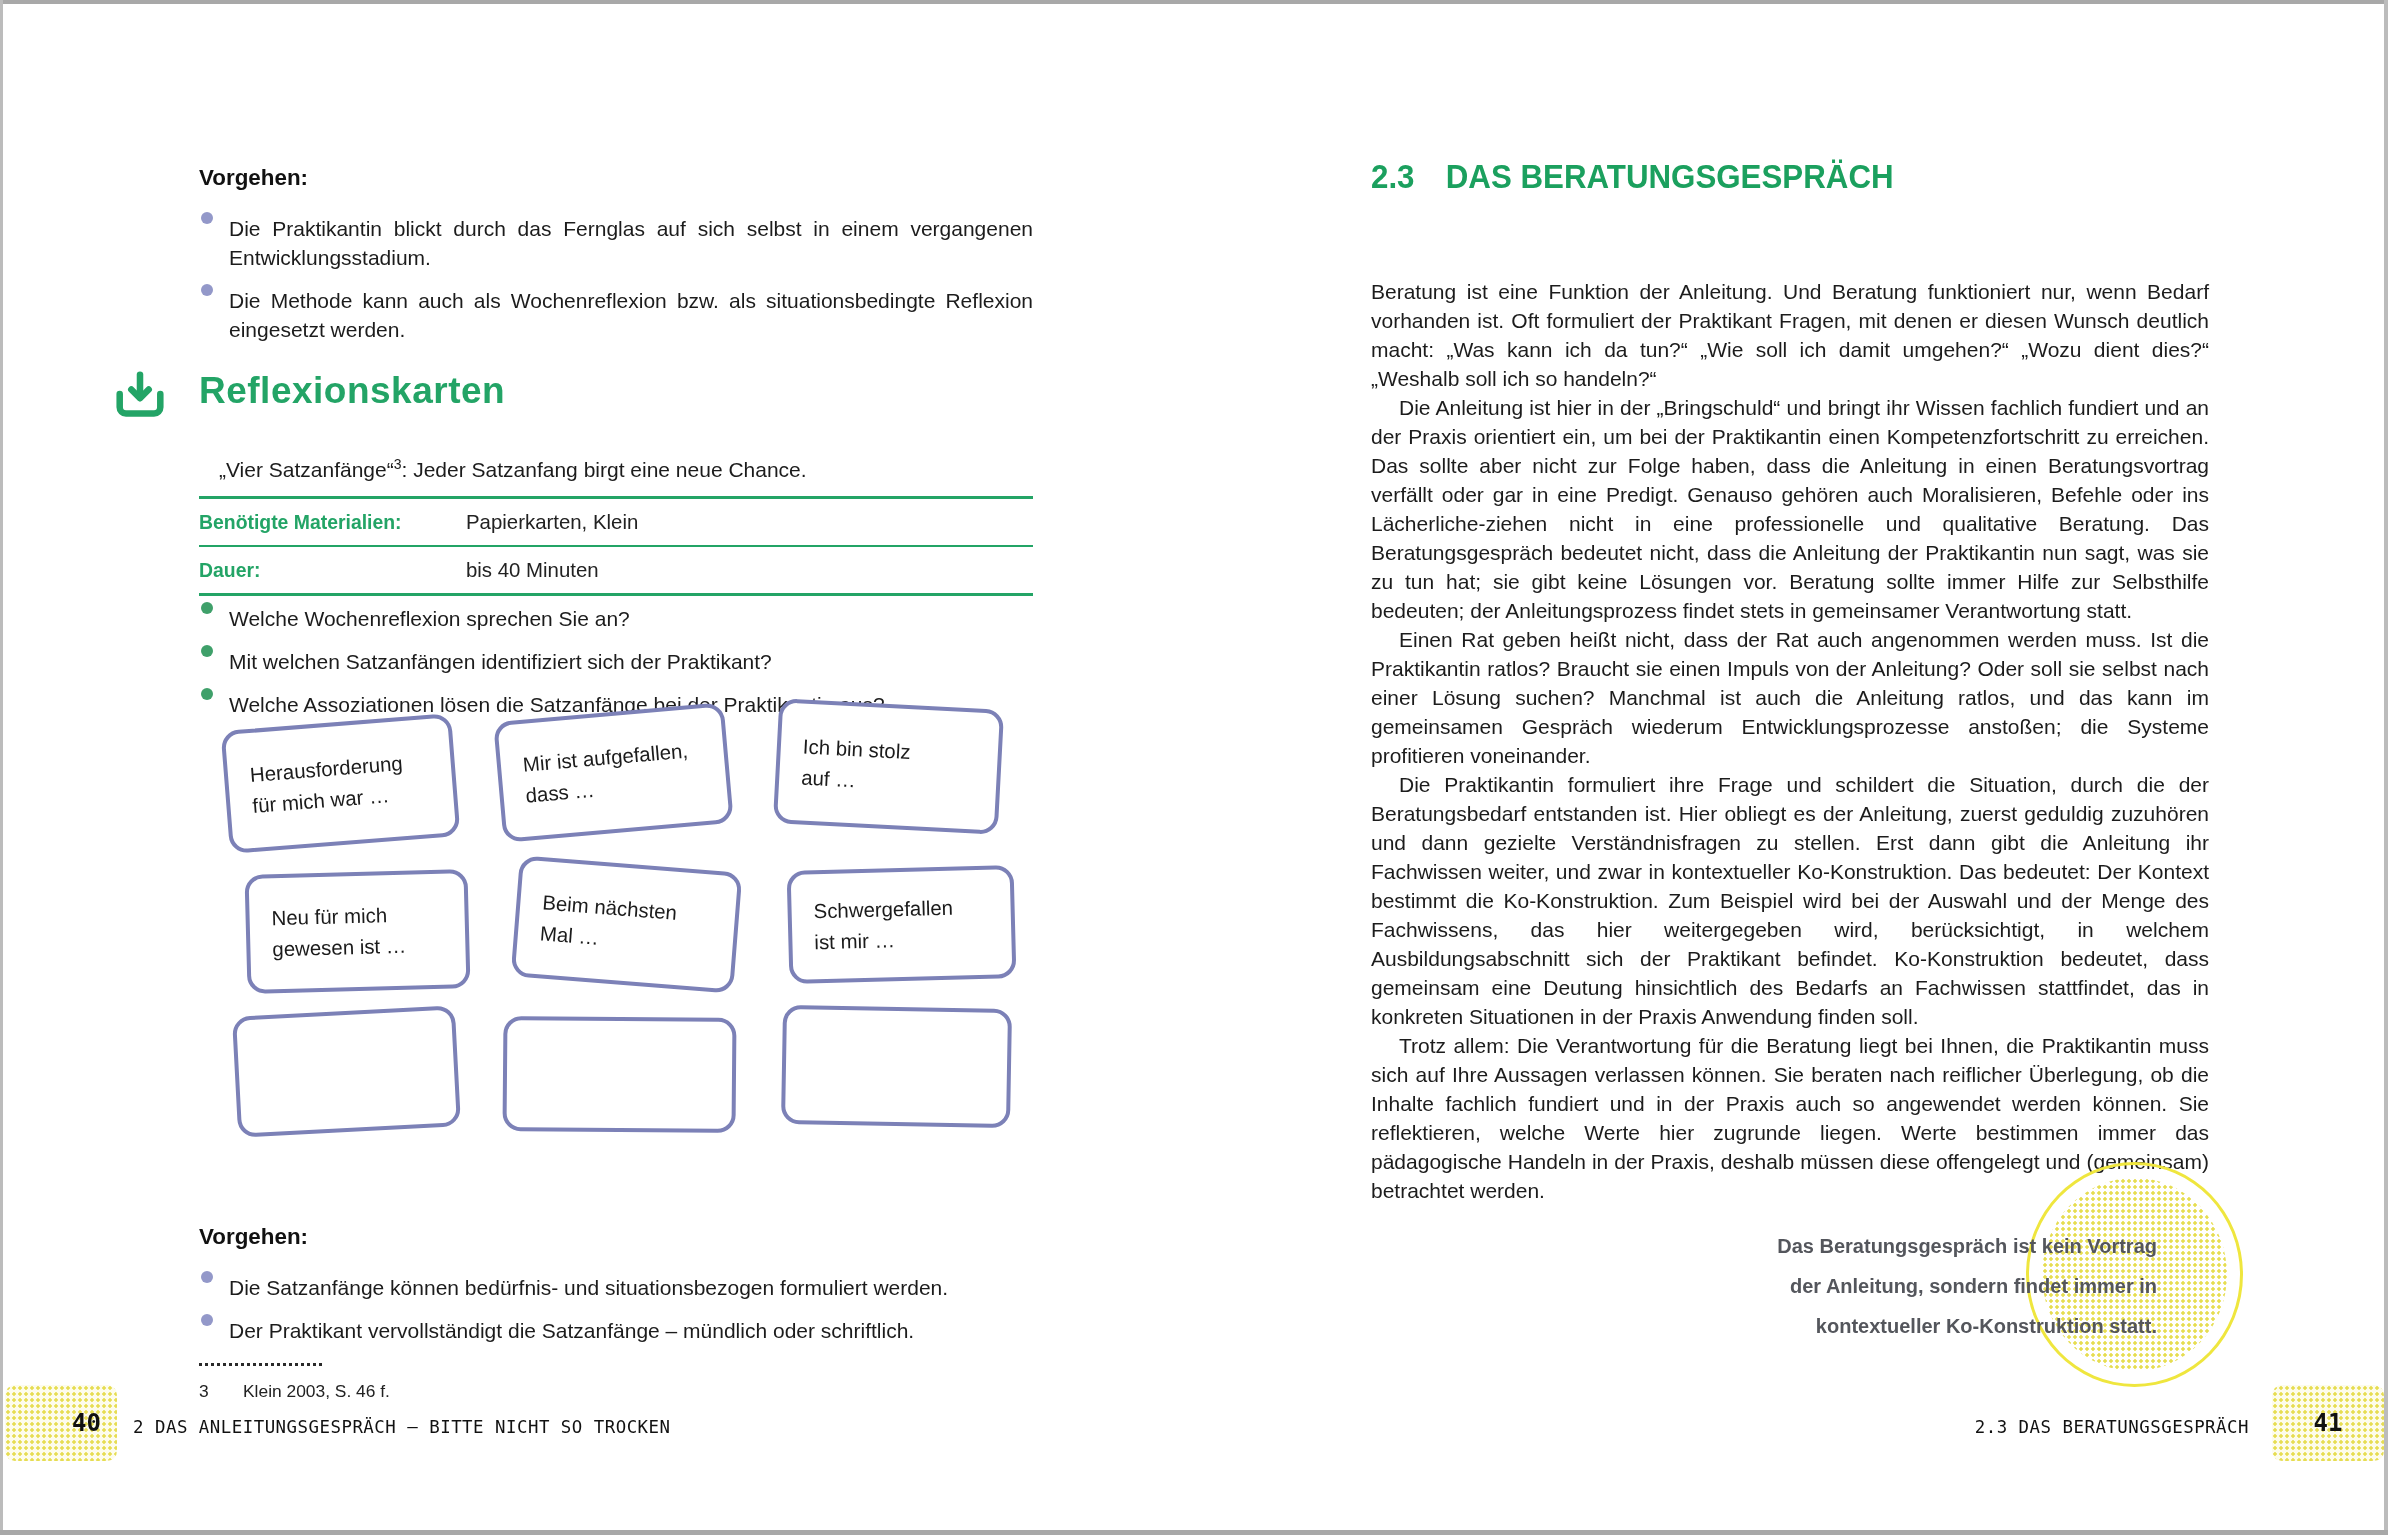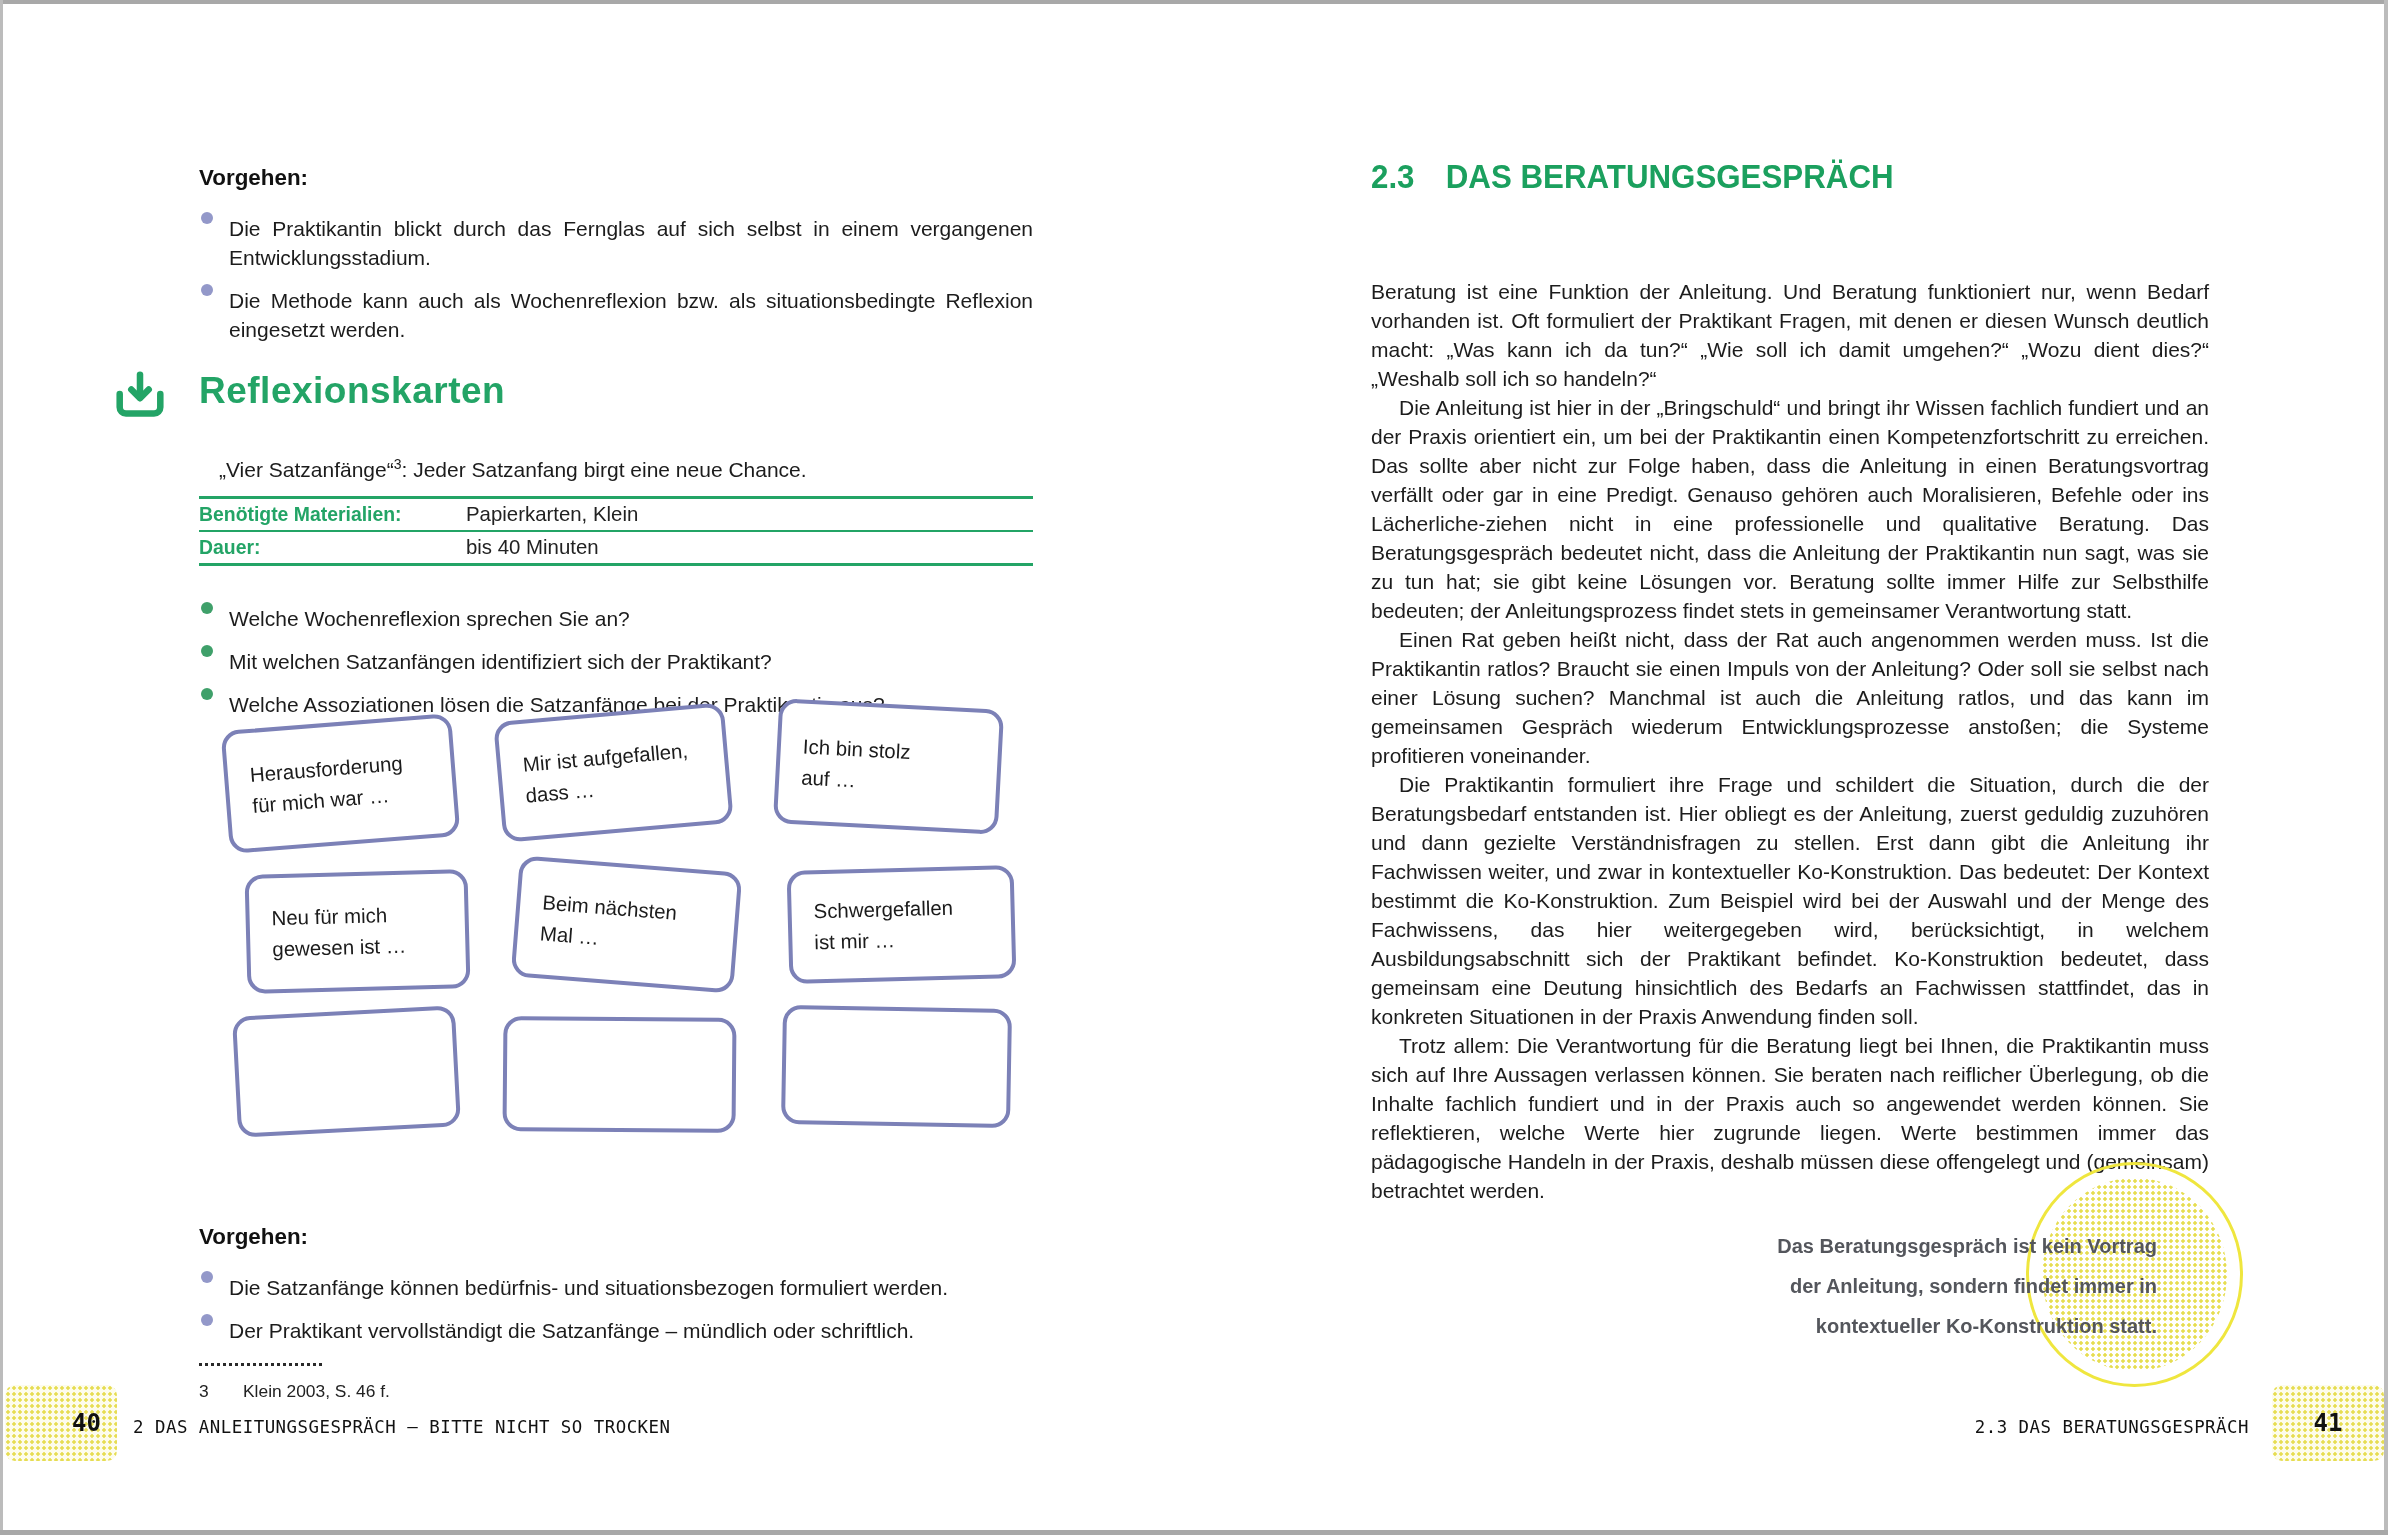--- a/index.html
+++ b/index.html
@@ -26,21 +26,21 @@
   .bullet-text.noj{text-align:left;}
 
   .dl-icon{position:absolute;left:111px;top:368px;width:58px;height:58px;}
   .method-title{position:absolute;left:199px;top:370px;font-size:37px;font-weight:bold;
                 color:#23a466;letter-spacing:0.5px;}
   .method-intro{position:absolute;left:199px;top:456px;font-size:21px;width:836px;margin-left:20px;}
   .method-intro sup{font-size:14px;}
 
   .spec-table{position:absolute;left:199px;top:496px;width:834px;
               border-top:3px solid #23a466;border-bottom:3px solid #23a466;}
-  .spec-row{display:flex;align-items:center;height:31px;}
+  .spec-row{display:flex;align-items:center;height:46px;}
   .spec-row + .spec-row{border-top:2px solid #23a466;}
   .spec-label{width:267px;font-size:19.4px;font-weight:bold;color:#23a466;}
   .spec-value{font-size:20.4px;color:#222;}
 
   .card{position:absolute;background:#fff;border:4px solid #7c81b7;border-radius:18px;
         display:flex;align-items:center;box-sizing:border-box;padding:12px 22px;
         font-size:20.4px;line-height:31px;white-space:pre-line;color:#1b1b1b;}
   .c1{left:225px;top:722px;width:231px;height:123px;transform:rotate(-4.5deg);}
   .c2{left:498px;top:712px;width:231px;height:121px;transform:rotate(-5deg);}
   .c3{left:776px;top:704px;width:225px;height:125px;transform:rotate(3deg);}

